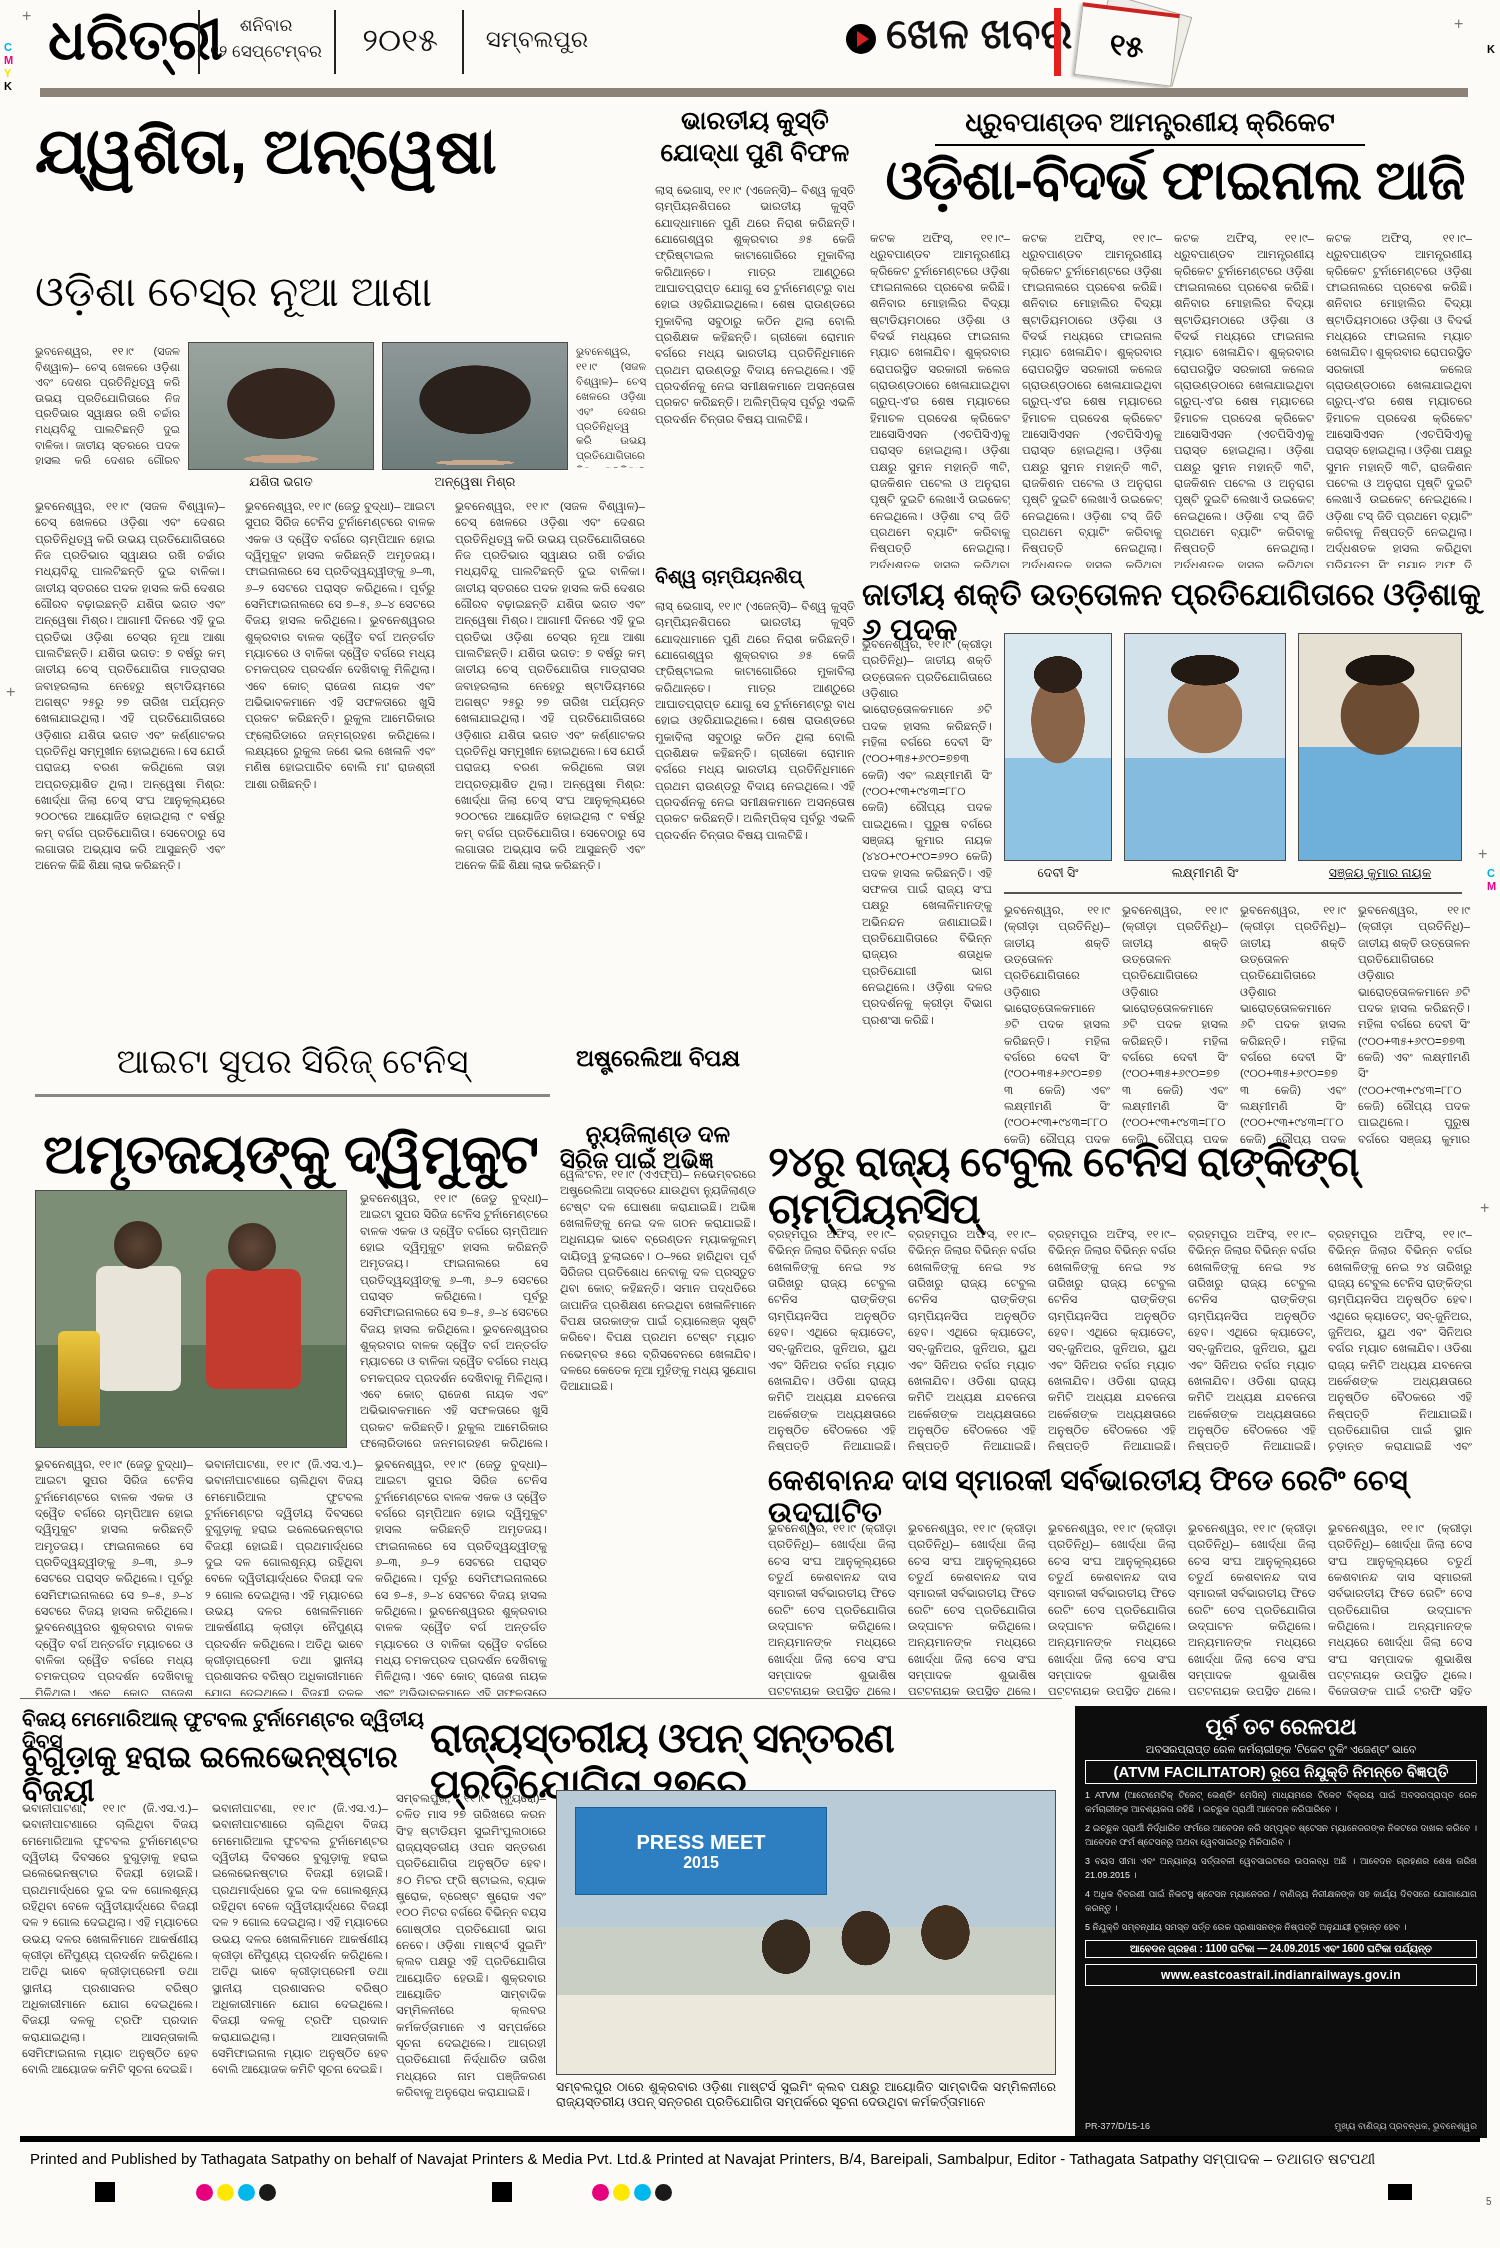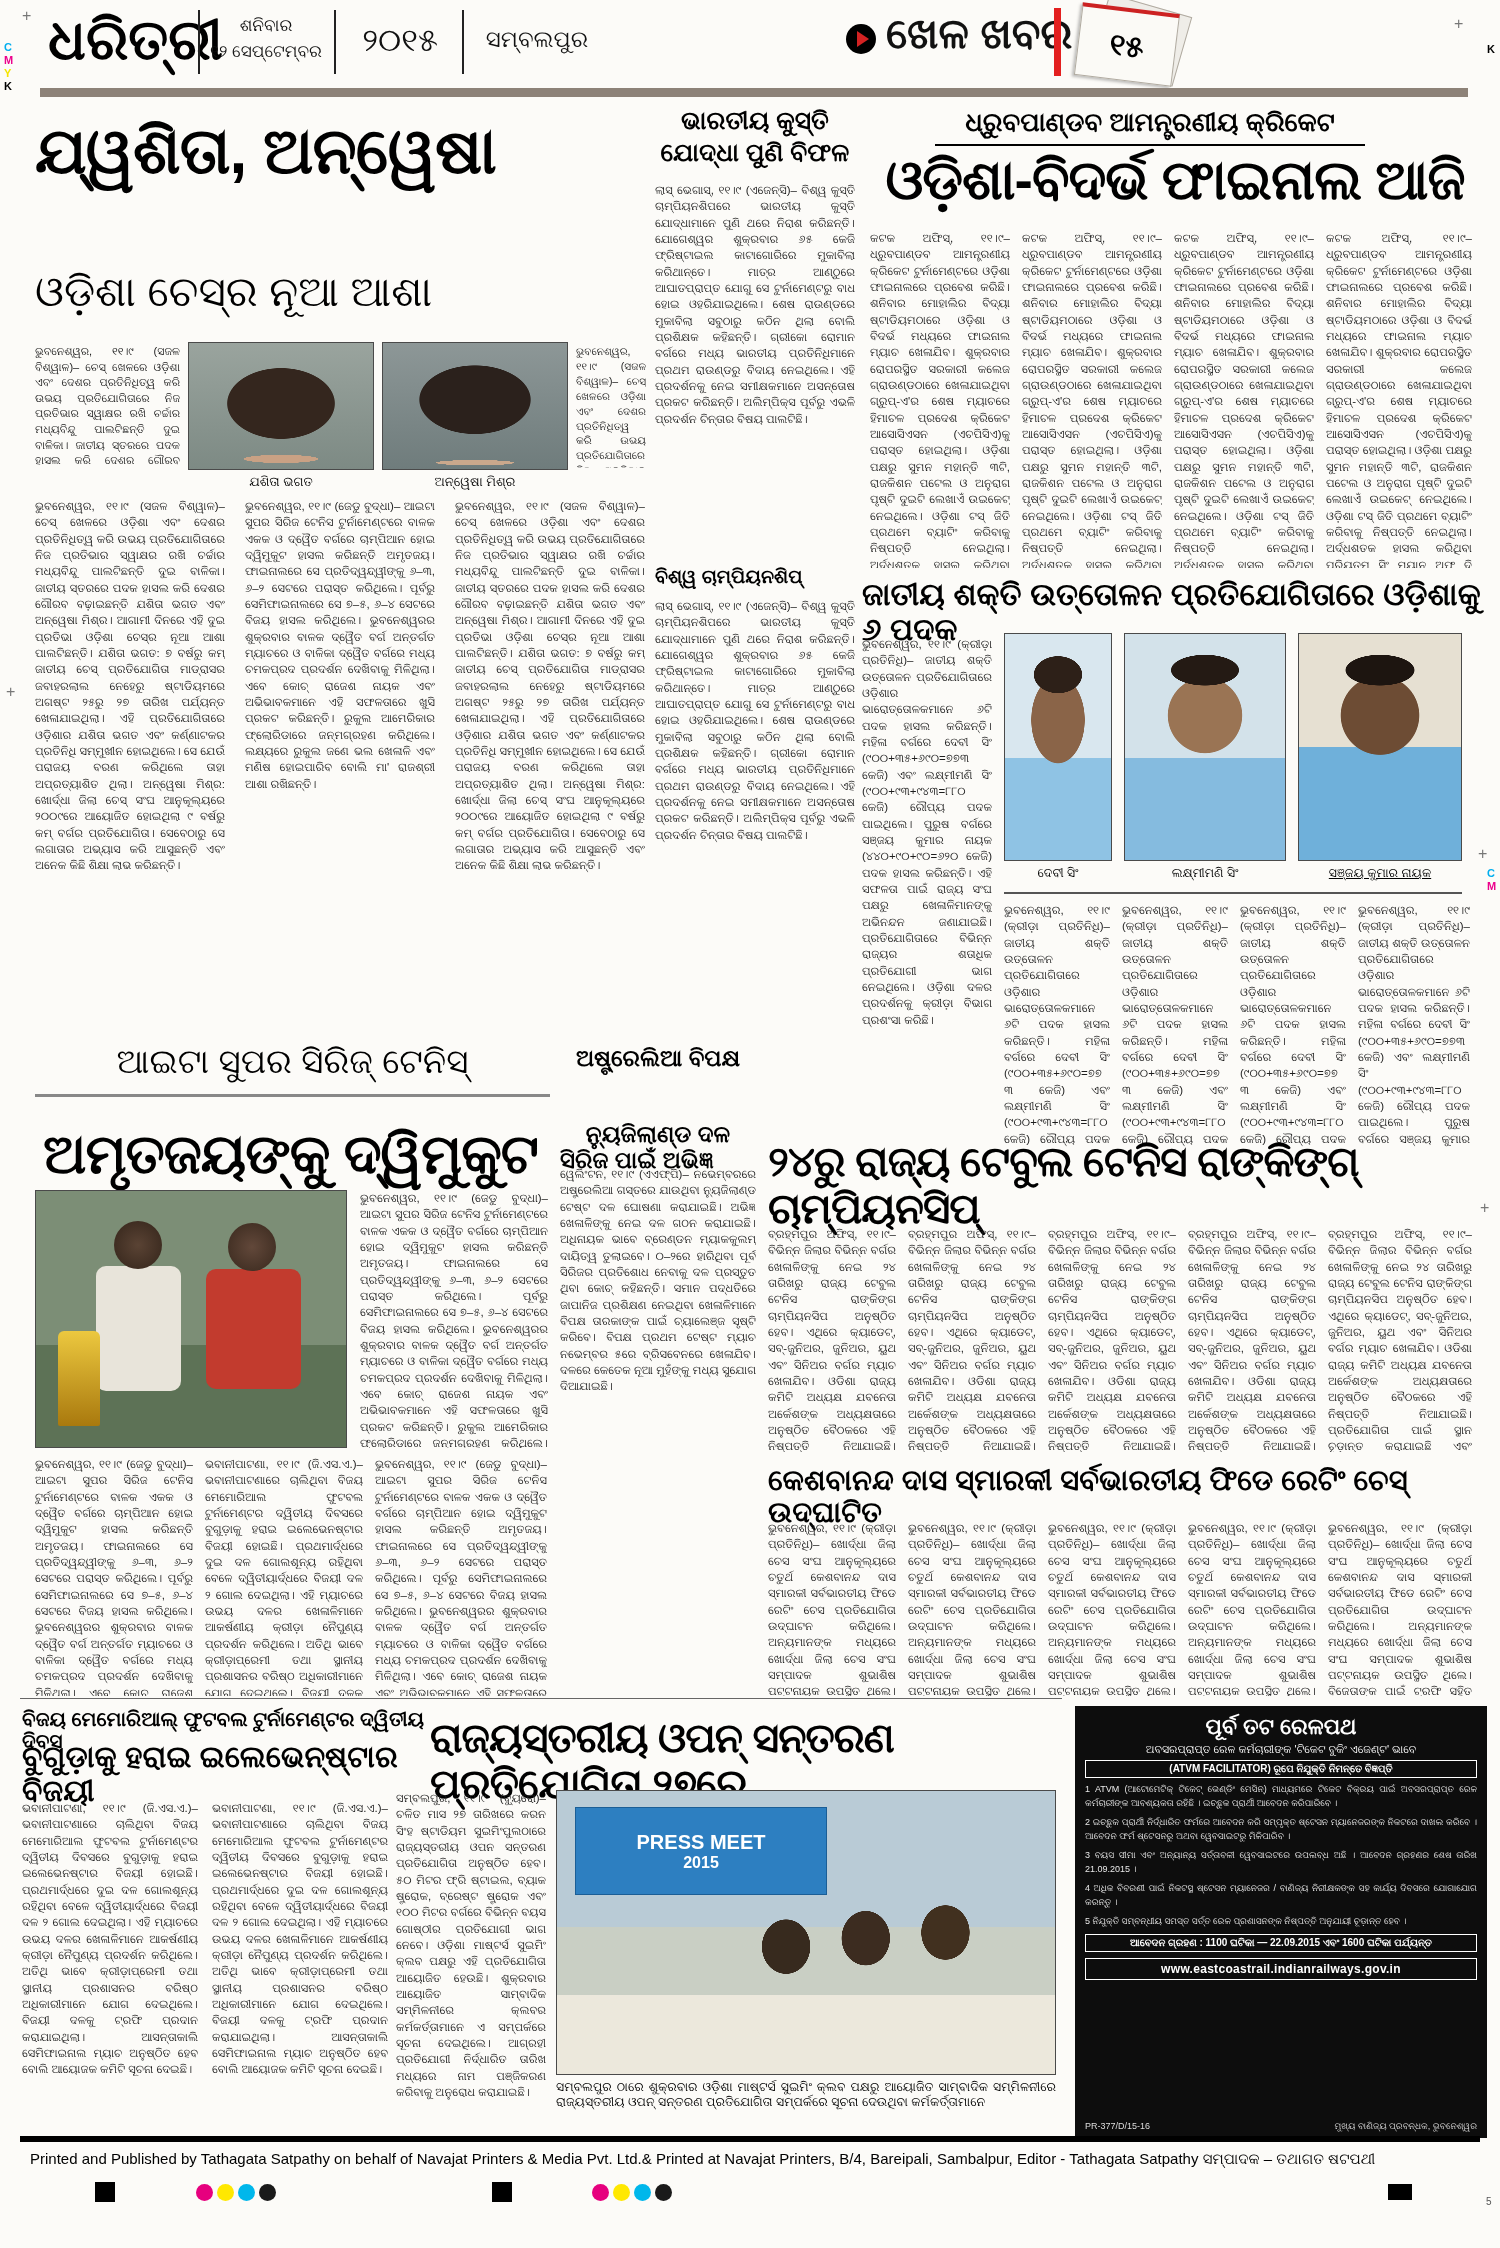--- a/index.html
+++ b/index.html
@@ -25,21 +25,21 @@
   .redbar{position:absolute;background:#e31f1f;}
   .flip-p2{position:absolute;background:#efede8;border:1px solid #b0aaa0;transform:rotate(16deg);}
   .flip-p1{position:absolute;background:#fbfaf6;border:1px solid #b0aaa0;border-top:4px solid #cc2222;
         transform:rotate(7deg);display:flex;align-items:center;justify-content:center;
         font-size:30px;font-weight:bold;color:#000;box-shadow:-2px 2px 3px rgba(0,0,0,.25);}
   .dot{position:absolute;width:17px;height:17px;border-radius:50%;}
   .sq{position:absolute;background:#000;}
   .adbox{position:absolute;background:#0d0d0d;color:#fff;box-sizing:border-box;padding:8px 10px;}
   .adbox .t1{font-size:22px;font-weight:bold;text-align:center;}
   .adbox .t2{font-size:11px;text-align:center;margin-top:3px;}
-  .adbox .t3{font-size:10px;font-weight:bold;text-align:center;border:1px solid #fff;
+  .adbox .t3{font-size:15px;font-weight:bold;text-align:center;border:1px solid #fff;
         padding:2px 2px;margin-top:4px;}
   .adbox .bl{font-size:9px;line-height:1.55;text-align:justify;margin-top:5px;color:#e8e8e8;}
   .adbox .hi{font-size:10px;font-weight:bold;border:1px solid #fff;padding:2px 3px;margin-top:6px;
         text-align:center;}
   .adbox .web{font-size:12px;font-weight:bold;border:1px solid #fff;padding:3px;margin-top:6px;
         text-align:center;letter-spacing:.3px;}
   .adbox .bottomrow{position:absolute;left:10px;right:10px;bottom:6px;display:flex;
         justify-content:space-between;font-size:9px;color:#ddd;}
   .banner{position:absolute;background:#2d7fc1;color:#fff;display:flex;flex-direction:column;
         align-items:center;justify-content:center;font-weight:bold;border:1px solid #1b5e96;}
@@ -196,21 +196,21 @@
 
   <div class="adbox" style="left:1075px;top:1688px;width:412px;height:432px;margin-top:18px;">
     <div class="t1">ପୂର୍ବ ତଟ ରେଳପଥ</div>
     <div class="t2">ଅବସରପ୍ରାପ୍ତ ରେଳ କର୍ମଚାରୀଙ୍କ 'ଟିକେଟ ବୁକିଂ ଏଜେଣ୍ଟ' ଭାବେ</div>
     <div class="t3">(ATVM FACILITATOR) ରୂପେ ନିଯୁକ୍ତି ନିମନ୍ତେ ବିଜ୍ଞପ୍ତି</div>
     <div class="bl">1  ATVM (ଆଟୋମେଟିକ୍ ଟିକେଟ୍ ଭେଣ୍ଡିଂ ମେସିନ୍) ମାଧ୍ୟମରେ ଟିକେଟ ବିକ୍ରୟ ପାଇଁ ଅବସରପ୍ରାପ୍ତ ରେଳ କର୍ମଚାରୀଙ୍କ ଆବଶ୍ୟକତା ରହିଛି । ଇଚ୍ଛୁକ ପ୍ରାର୍ଥୀ ଆବେଦନ କରିପାରିବେ ।</div>
     <div class="bl">2  ଇଚ୍ଛୁକ ପ୍ରାର୍ଥୀ ନିର୍ଦ୍ଧାରିତ ଫର୍ମରେ ଆବେଦନ କରି ସମ୍ପୃକ୍ତ ଷ୍ଟେସନ ମ୍ୟାନେଜରଙ୍କ ନିକଟରେ ଦାଖଲ କରିବେ । ଆବେଦନ ଫର୍ମ ଷ୍ଟେସନରୁ ଅଥବା ୱେବସାଇଟରୁ ମିଳିପାରିବ ।</div>
     <div class="bl">3  ବୟସ ସୀମା ଏବଂ ଅନ୍ୟାନ୍ୟ ସର୍ତ୍ତାବଳୀ ୱେବସାଇଟରେ ଉପଲବ୍ଧ ଅଛି । ଆବେଦନ ଗ୍ରହଣର ଶେଷ ତାରିଖ 21.09.2015 ।</div>
     <div class="bl">4  ଅଧିକ ବିବରଣୀ ପାଇଁ ନିକଟସ୍ଥ ଷ୍ଟେସନ ମ୍ୟାନେଜର / ବାଣିଜ୍ୟ ନିରୀକ୍ଷକଙ୍କ ସହ କାର୍ଯ୍ୟ ଦିବସରେ ଯୋଗାଯୋଗ କରନ୍ତୁ ।</div>
     <div class="bl">5  ନିଯୁକ୍ତି ସମ୍ବନ୍ଧୀୟ ସମସ୍ତ ସର୍ତ୍ତ ରେଳ ପ୍ରଶାସନଙ୍କ ନିଷ୍ପତ୍ତି ଅନୁଯାୟୀ ଚୂଡ଼ାନ୍ତ ହେବ ।</div>
-    <div class="hi">ଆବେଦନ ଗ୍ରହଣ : 1100 ଘଟିକା — 22.09.2015 ଏବଂ 1600 ଘଟିକା ପର୍ଯ୍ୟନ୍ତ</div>
+    <div class="hi">ଆବେଦନ ଗ୍ରହଣ : 1100 ଘଟିକା — 24.09.2015 ଏବଂ 1600 ଘଟିକା ପର୍ଯ୍ୟନ୍ତ</div>
     <div class="web">www.eastcoastrail.indianrailways.gov.in</div>
     <div class="bottomrow">
       <span>PR-377/D/15-16</span>
       <span>ମୁଖ୍ୟ ବାଣିଜ୍ୟ ପ୍ରବନ୍ଧକ, ଭୁବନେଶ୍ୱର</span>
     </div>
   </div>
 
   <div class="rule" style="left:20px;top:2136px;width:1460px;height:6px;"></div>
   <div class="abs" style="left:30px;top:2150px;width:1445px;font-size:15px;color:#000;">Printed and Published by Tathagata Satpathy on behalf of Navajat Printers &amp; Media Pvt. Ltd.&amp; Printed at Navajat Printers, B/4, Bareipali,  Sambalpur, Editor - Tathagata Satpathy ସମ୍ପାଦକ – ତଥାଗତ ଷଟପଥୀ</div>
 

